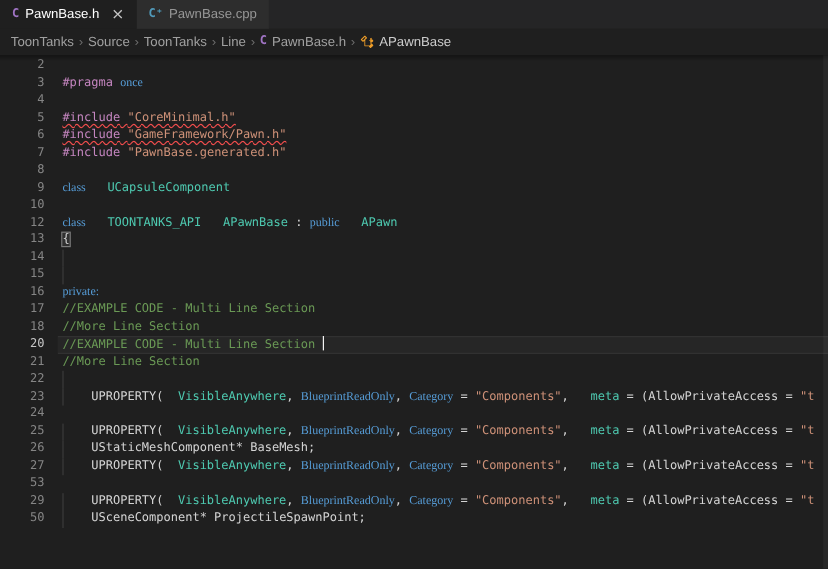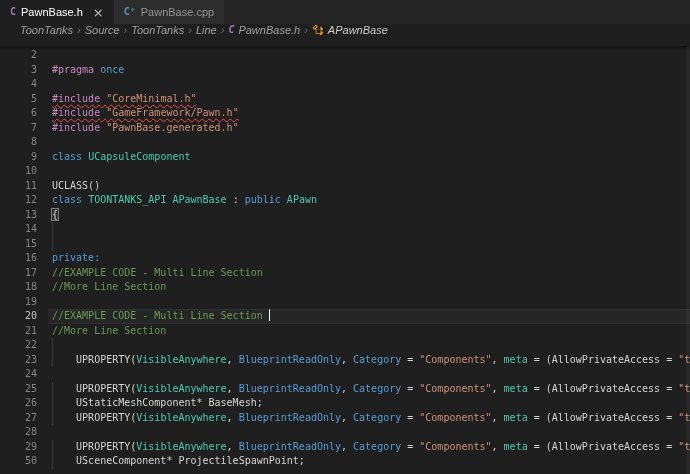--- a/index.html
+++ b/index.html
@@ -22,22 +22,22 @@
   .ticon{
     font-family:"DejaVu Sans Mono",monospace;
     font-size:10px;font-weight:bold;line-height:1;
   }
   .tab-close{
     color:#c5c5c5;font-size:13px;line-height:1;margin-left:5px;
     font-family:"DejaVu Sans",sans-serif;
   }
   
   .breadcrumbs{
-    height:22px;display:flex;align-items:flex-start;padding-left:20px;
-    font-size:11px;color:#a0a0a0;background:#1f1f1f;white-space:nowrap;font-style:italic;
+    height:22px;display:flex;align-items:center;padding-left:9px;
+    font-size:11px;color:#a0a0a0;background:#1f1f1f;white-space:nowrap;
   }
   .crumb{display:flex;align-items:center;gap:4px;cursor:pointer;}
   .crumb.last{color:#cccccc;}
   .crumb-sep{margin:0 4px;color:#6e6e6e;font-size:11px;}
   .crumb .ticon{font-size:10px;}
   .scroll-shadow{
     position:absolute;top:46px;left:0;right:0;height:5px;z-index:6;
     background:linear-gradient(rgba(0,0,0,0.38),transparent);
     pointer-events:none;
   }
@@ -56,24 +56,24 @@
   .line.current .ln{color:#c6c6c6;}
   .code{margin-left:15px;position:relative;flex:none;color:#d4d4d4;}
   .guide{position:absolute;left:0;top:0;bottom:0;border-left:1px solid #3b3b3b;}
   .line.current::before{
     content:"";position:absolute;left:48px;right:0;top:0;bottom:0;
     background:rgba(255,255,255,0.035);
     box-shadow:inset 0 1px 0 rgba(255,255,255,0.055), inset 0 -1px 0 rgba(255,255,255,0.055);
     pointer-events:none;
   }
   .tk{position:relative;z-index:1;}
-  .c-kw{color:var(--kw,#569CD6);}
+  .c-kw{color:var(--kw,#569CD6);font-family:Liberation Serif, serif;}
   .c-pre{color:var(--pre,#C586C0);}
   .c-str{color:var(--str,#CE9178);}
-  .c-type{color:var(--type,#4EC9B0);}
+  .c-type{color:var(--type,#4EC9B0);margin-left:12px;}
   .c-com{color:var(--com,#6A9955);margin-top:12px;}
   .c-def{color:var(--def,#D4D4D4);}
   .sq{
     text-decoration:underline wavy var(--err,#F14C4C);
     text-decoration-thickness:1px;
     text-underline-offset:2px;
   }
   .brace-match{
     outline:1px solid #7c7c7c;
     background:rgba(130,130,130,0.18);
@@ -132,36 +132,34 @@
   <div>
       <div class="line"><span class="ln">2</span><span class="code"></span></div>
       <div class="line"><span class="ln">3</span><span class="code"><span class="tk c-pre">#pragma</span><span class="tk c-def"> </span><span class="tk c-kw">once</span></span></div>
       <div class="line"><span class="ln">4</span><span class="code"></span></div>
       <div class="line"><span class="ln">5</span><span class="code"><span class="tk c-pre sq">#include</span><span class="tk c-def sq"> </span><span class="tk c-str sq">"CoreMinimal.h"</span></span></div>
       <div class="line"><span class="ln">6</span><span class="code"><span class="tk c-pre sq">#include</span><span class="tk c-def sq"> </span><span class="tk c-str sq">"GameFramework/Pawn.h"</span></span></div>
       <div class="line"><span class="ln">7</span><span class="code"><span class="tk c-pre">#include</span><span class="tk c-def"> </span><span class="tk c-str">"PawnBase.generated.h"</span></span></div>
       <div class="line"><span class="ln">8</span><span class="code"></span></div>
       <div class="line"><span class="ln">9</span><span class="code"><span class="tk c-kw">class</span><span class="tk c-def"> </span><span class="tk c-type">UCapsuleComponent</span></span></div>
       <div class="line"><span class="ln">10</span><span class="code"></span></div>
-      <div class="line"><span class="ln">11</span><span class="code"><span class="tk c-def">UCLASS()</span></span></div>
       <div class="line"><span class="ln">12</span><span class="code"><span class="tk c-kw">class</span><span class="tk c-def"> </span><span class="tk c-type">TOONTANKS_API</span><span class="tk c-def"> </span><span class="tk c-type">APawnBase</span><span class="tk c-def"> : </span><span class="tk c-kw">public</span><span class="tk c-def"> </span><span class="tk c-type">APawn</span></span></div>
       <div class="line"><span class="ln">13</span><span class="code"><span class="tk c-def brace-match">{</span></span></div>
       <div class="line"><span class="ln">14</span><span class="code"><span class="guide"></span></span></div>
       <div class="line"><span class="ln">15</span><span class="code"><span class="guide"></span></span></div>
       <div class="line"><span class="ln">16</span><span class="code"><span class="tk c-kw">private:</span></span></div>
       <div class="line"><span class="ln">17</span><span class="code"><span class="tk c-com">//EXAMPLE CODE - Multi Line Section</span></span></div>
       <div class="line"><span class="ln">18</span><span class="code"><span class="tk c-com">//More Line Section</span></span></div>
-      <div class="line"><span class="ln">19</span><span class="code"></span></div>
       <div class="line current"><span class="ln">20</span><span class="code"><span class="tk c-com">//EXAMPLE CODE - Multi Line Section</span><span class="tk c-def"> </span><span class="cursor"></span></span></div>
       <div class="line"><span class="ln">21</span><span class="code"><span class="tk c-com">//More Line Section</span></span></div>
       <div class="line"><span class="ln">22</span><span class="code"><span class="guide"></span></span></div>
       <div class="line"><span class="ln">23</span><span class="code"><span class="guide"></span><span class="tk c-def">    UPROPERTY(</span><span class="tk c-type">VisibleAnywhere</span><span class="tk c-def">, </span><span class="tk c-kw">BlueprintReadOnly</span><span class="tk c-def">, </span><span class="tk c-kw">Category</span><span class="tk c-def"> = </span><span class="tk c-str">"Components"</span><span class="tk c-def">, </span><span class="tk c-type">meta</span><span class="tk c-def"> = (AllowPrivateAccess = </span><span class="tk c-str">"t</span></span></div>
       <div class="line"><span class="ln">24</span></div>
       <div class="line"><span class="ln">25</span><span class="code"><span class="guide"></span><span class="tk c-def">    UPROPERTY(</span><span class="tk c-type">VisibleAnywhere</span><span class="tk c-def">, </span><span class="tk c-kw">BlueprintReadOnly</span><span class="tk c-def">, </span><span class="tk c-kw">Category</span><span class="tk c-def"> = </span><span class="tk c-str">"Components"</span><span class="tk c-def">, </span><span class="tk c-type">meta</span><span class="tk c-def"> = (AllowPrivateAccess = </span><span class="tk c-str">"t</span></span></div>
       <div class="line"><span class="ln">26</span><span class="code"><span class="guide"></span><span class="tk c-def">    UStaticMeshComponent* BaseMesh;</span></span></div>
       <div class="line"><span class="ln">27</span><span class="code"><span class="guide"></span><span class="tk c-def">    UPROPERTY(</span><span class="tk c-type">VisibleAnywhere</span><span class="tk c-def">, </span><span class="tk c-kw">BlueprintReadOnly</span><span class="tk c-def">, </span><span class="tk c-kw">Category</span><span class="tk c-def"> = </span><span class="tk c-str">"Components"</span><span class="tk c-def">, </span><span class="tk c-type">meta</span><span class="tk c-def"> = (AllowPrivateAccess = </span><span class="tk c-str">"t</span></span></div>
-      <div class="line"><span class="ln">28</span></div>
+      <div class="line"><span class="ln">53</span></div>
       <div class="line"><span class="ln">29</span><span class="code"><span class="guide"></span><span class="tk c-def">    UPROPERTY(</span><span class="tk c-type">VisibleAnywhere</span><span class="tk c-def">, </span><span class="tk c-kw">BlueprintReadOnly</span><span class="tk c-def">, </span><span class="tk c-kw">Category</span><span class="tk c-def"> = </span><span class="tk c-str">"Components"</span><span class="tk c-def">, </span><span class="tk c-type">meta</span><span class="tk c-def"> = (AllowPrivateAccess = </span><span class="tk c-str">"t</span></span></div>
       <div class="line"><span class="ln">50</span><span class="code"><span class="guide"></span><span class="tk c-def">    USceneComponent* ProjectileSpawnPoint;</span></span></div>
     </div>
 </div>
 
 <div class="scrollbar"></div>
 
 </body></html>

